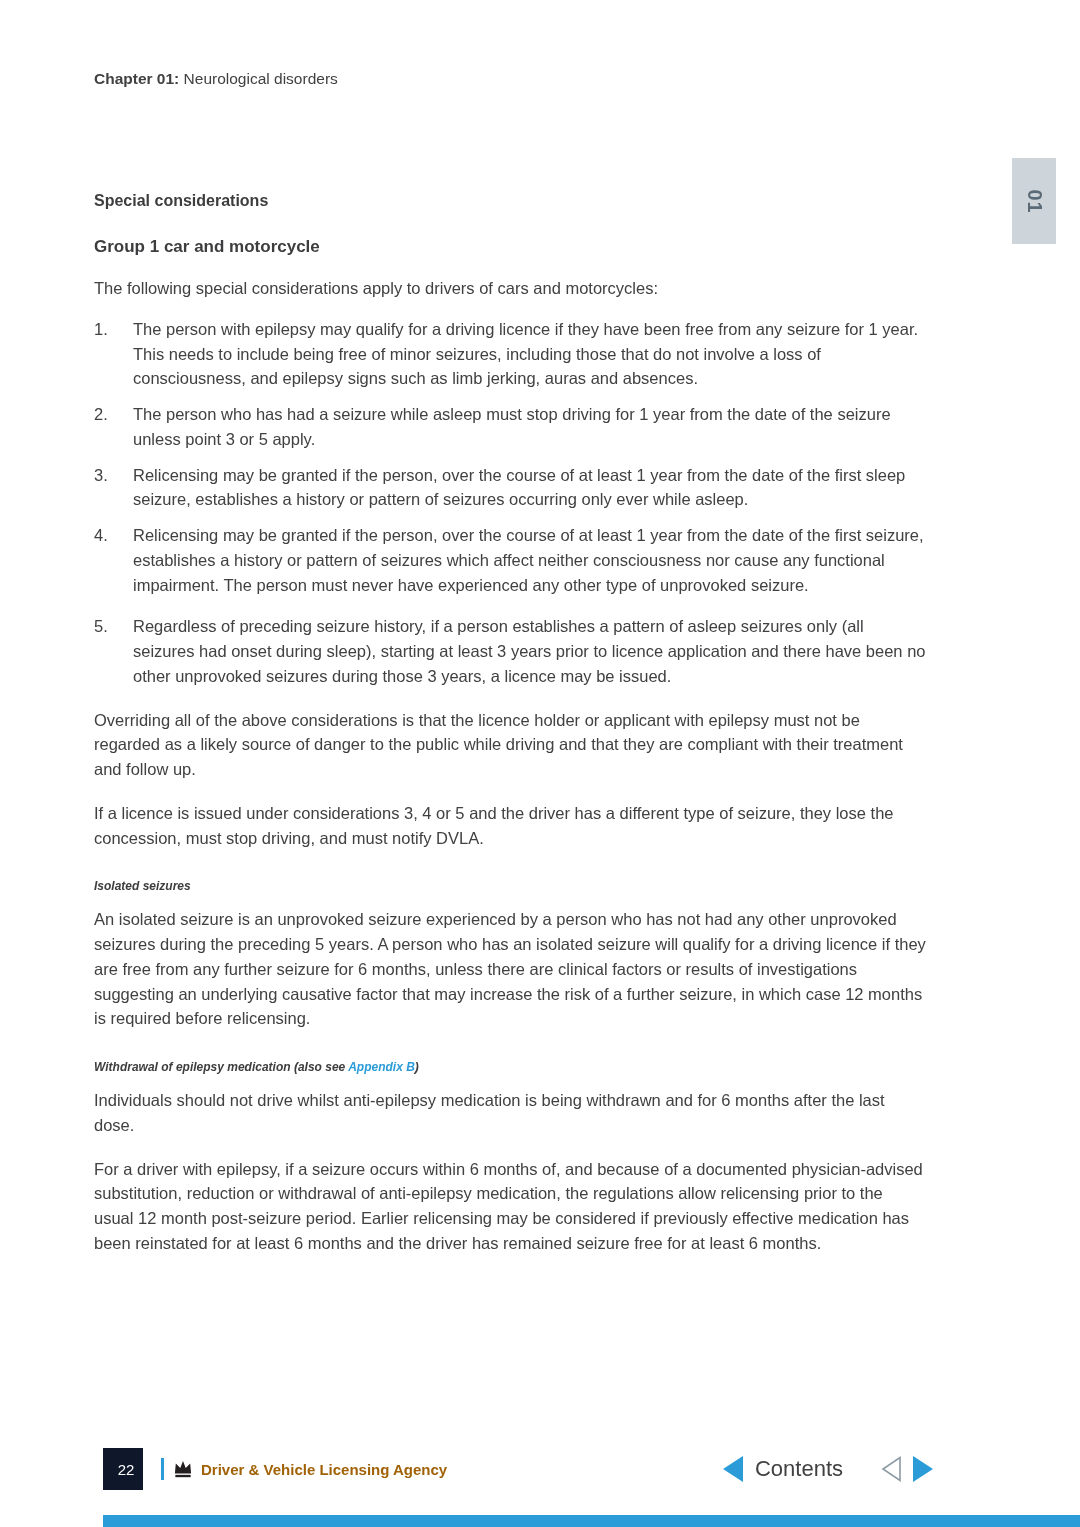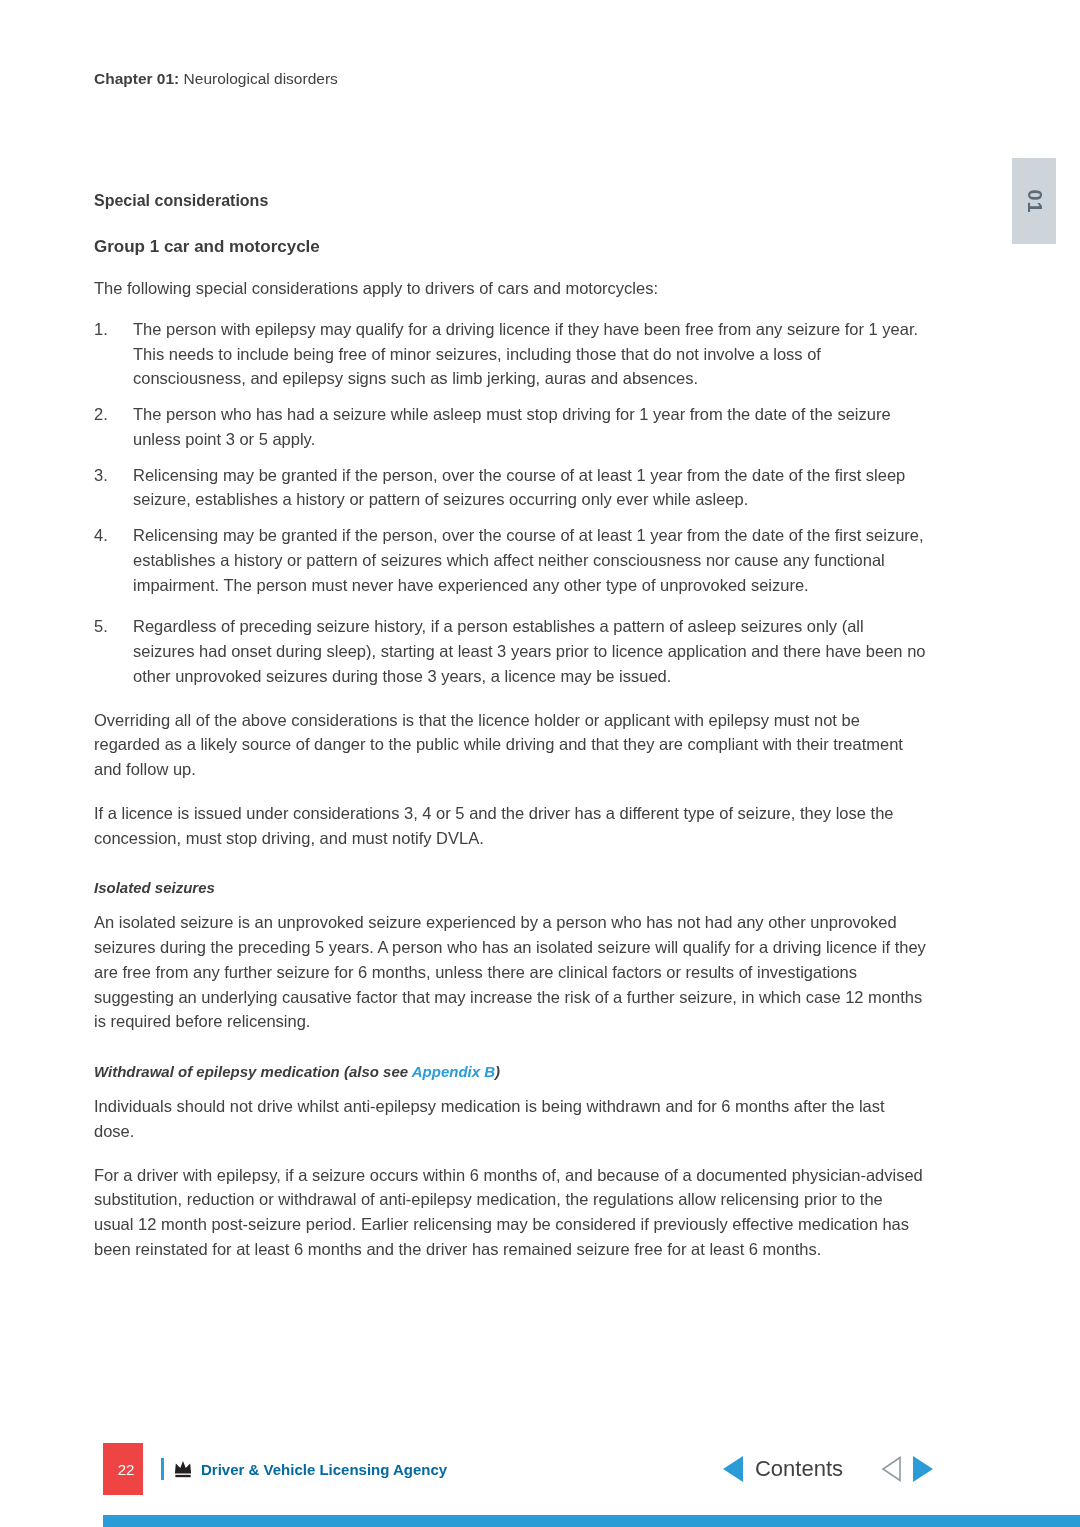--- a/index.html
+++ b/index.html
@@ -52,21 +52,21 @@
     margin-top: 11px;
   }
   .list-item:first-child { margin-top: 0; }
   .list-item.extra-gap { margin-top: 17px; }
   .list-item .num {
     flex: 0 0 39px;
   }
   .list-item .li-text { flex: 1; }
   .sub-h {
     margin-top: 29px;
-    font-size: 15px;
+    font-size: 12px;
     font-weight: bold;
     font-style: italic;
     color: #3d3d3f;
   }
   .sub-h .appendix-link {
     color: #2b9cd8;
     cursor: pointer;
     text-decoration: none;
   }
   p.tight { margin-top: 14px; }
@@ -92,22 +92,22 @@
     position: absolute;
     left: 103px;
     top: 1448px;
     width: 830px;
     height: 42px;
     display: flex;
     align-items: center;
   }
   .page-num-box {
     width: 40px;
-    height: 52px;
-    background: #ef4444;
+    height: 42px;
+    background: #0f172a;
     color: #ffffff;
     font-size: 15px;
     display: flex;
     align-items: center;
     justify-content: center;
     flex: 0 0 40px;
     padding-left: 6px;
   }
   .divider-bar {
     width: 3px;
@@ -119,21 +119,21 @@
   .crown {
     margin-left: 8px;
     flex: 0 0 auto;
     display: flex;
     align-items: center;
   }
   .agency-name {
     margin-left: 7px;
     font-size: 15px;
     font-weight: bold;
-    color: #0369a1;
+    color: #a16207;
   }
   .footer-spacer { flex: 1; }
   .contents-group {
     display: flex;
     align-items: center;
     cursor: pointer;
   }
   .contents-label {
     margin-left: 12px;
     font-size: 22px;

